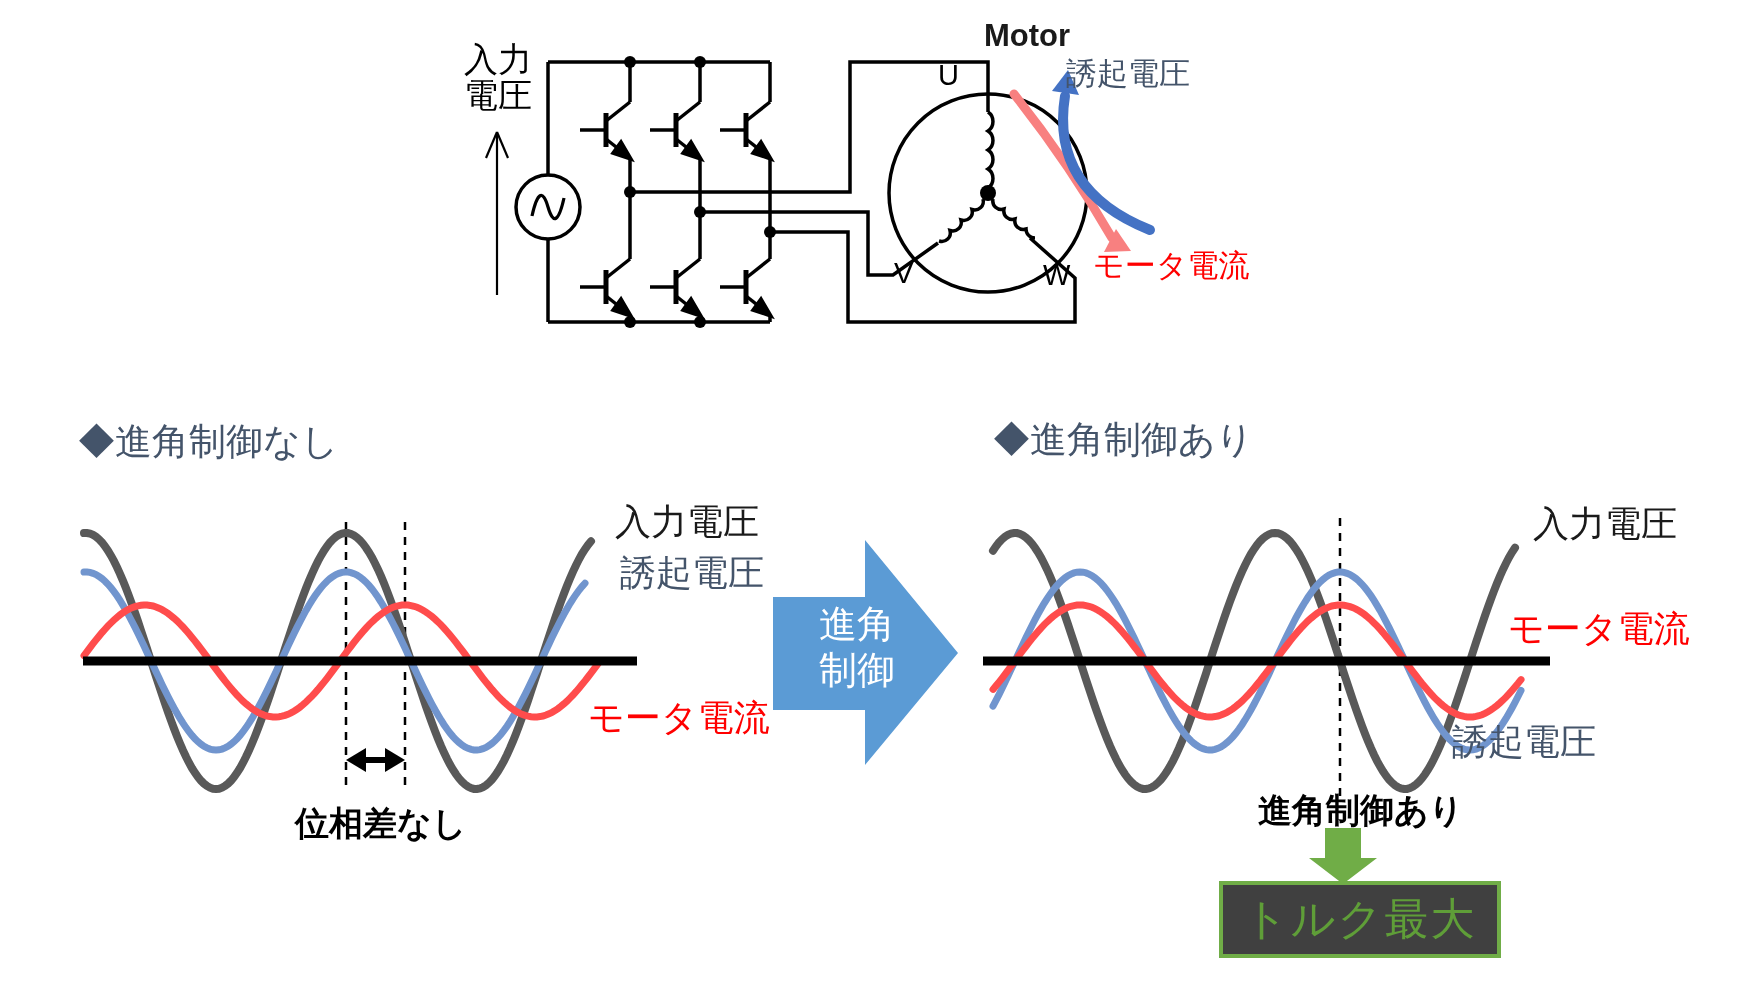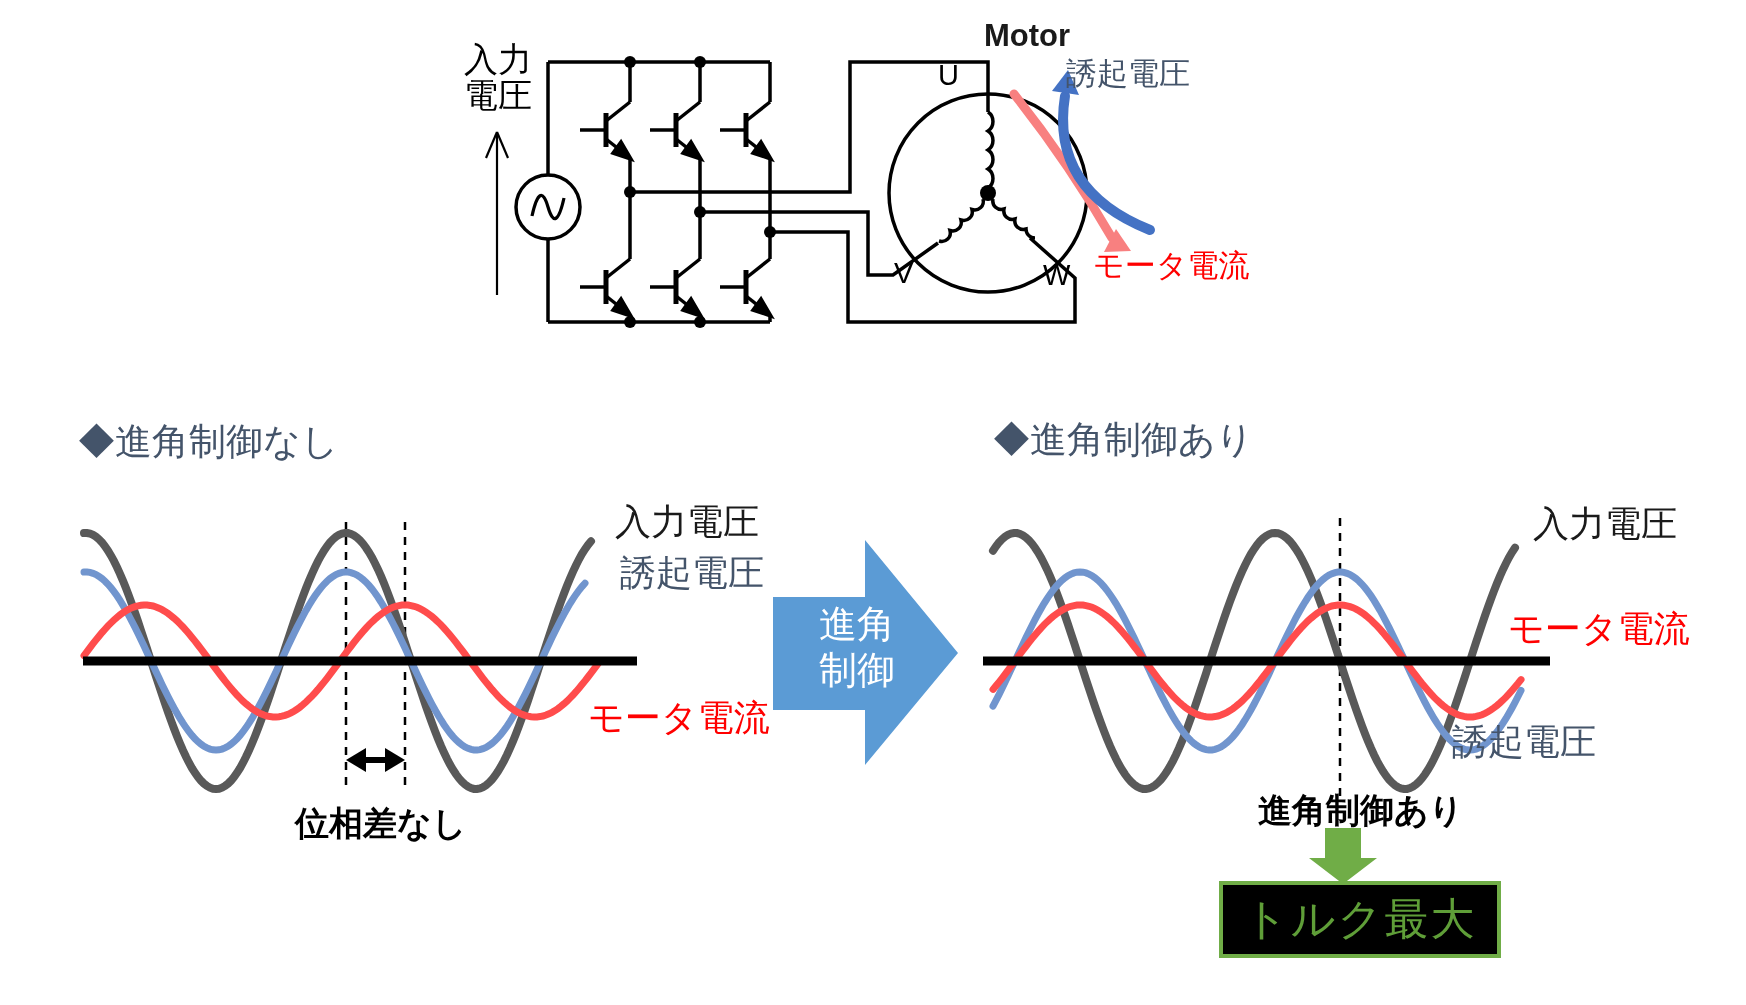--- a/index.html
+++ b/index.html
@@ -32,21 +32,21 @@
   .r-induced{left:1452px;top:723px;color:#44546A;}
   .annotation{font-size:34px;font-weight:bold;color:#000;}
   .anno-left{left:295px;top:806px;width:164px;text-align:center;}
   .anno-right{left:1258px;top:793px;width:170px;text-align:center;}
   
   .arrow-text{left:796px;top:601px;width:122px;text-align:center;
     font-size:38px;line-height:1.22;color:#ffffff;}
   
   .torque-box{
     position:absolute;left:1219px;top:881px;width:282px;height:77px;
-    border:4px solid #70AD47;background:#000000;box-sizing:border-box;
+    border:4px solid #70AD47;background:#404040;box-sizing:border-box;
     display:flex;align-items:center;justify-content:center;
     font-size:44px;color:#5F9E38;letter-spacing:2px;
   }
 </style>
 </head>
 <body>
 
 <div id="stage">
 
   <svg id="artwork" viewBox="0 0 1746 1005">

